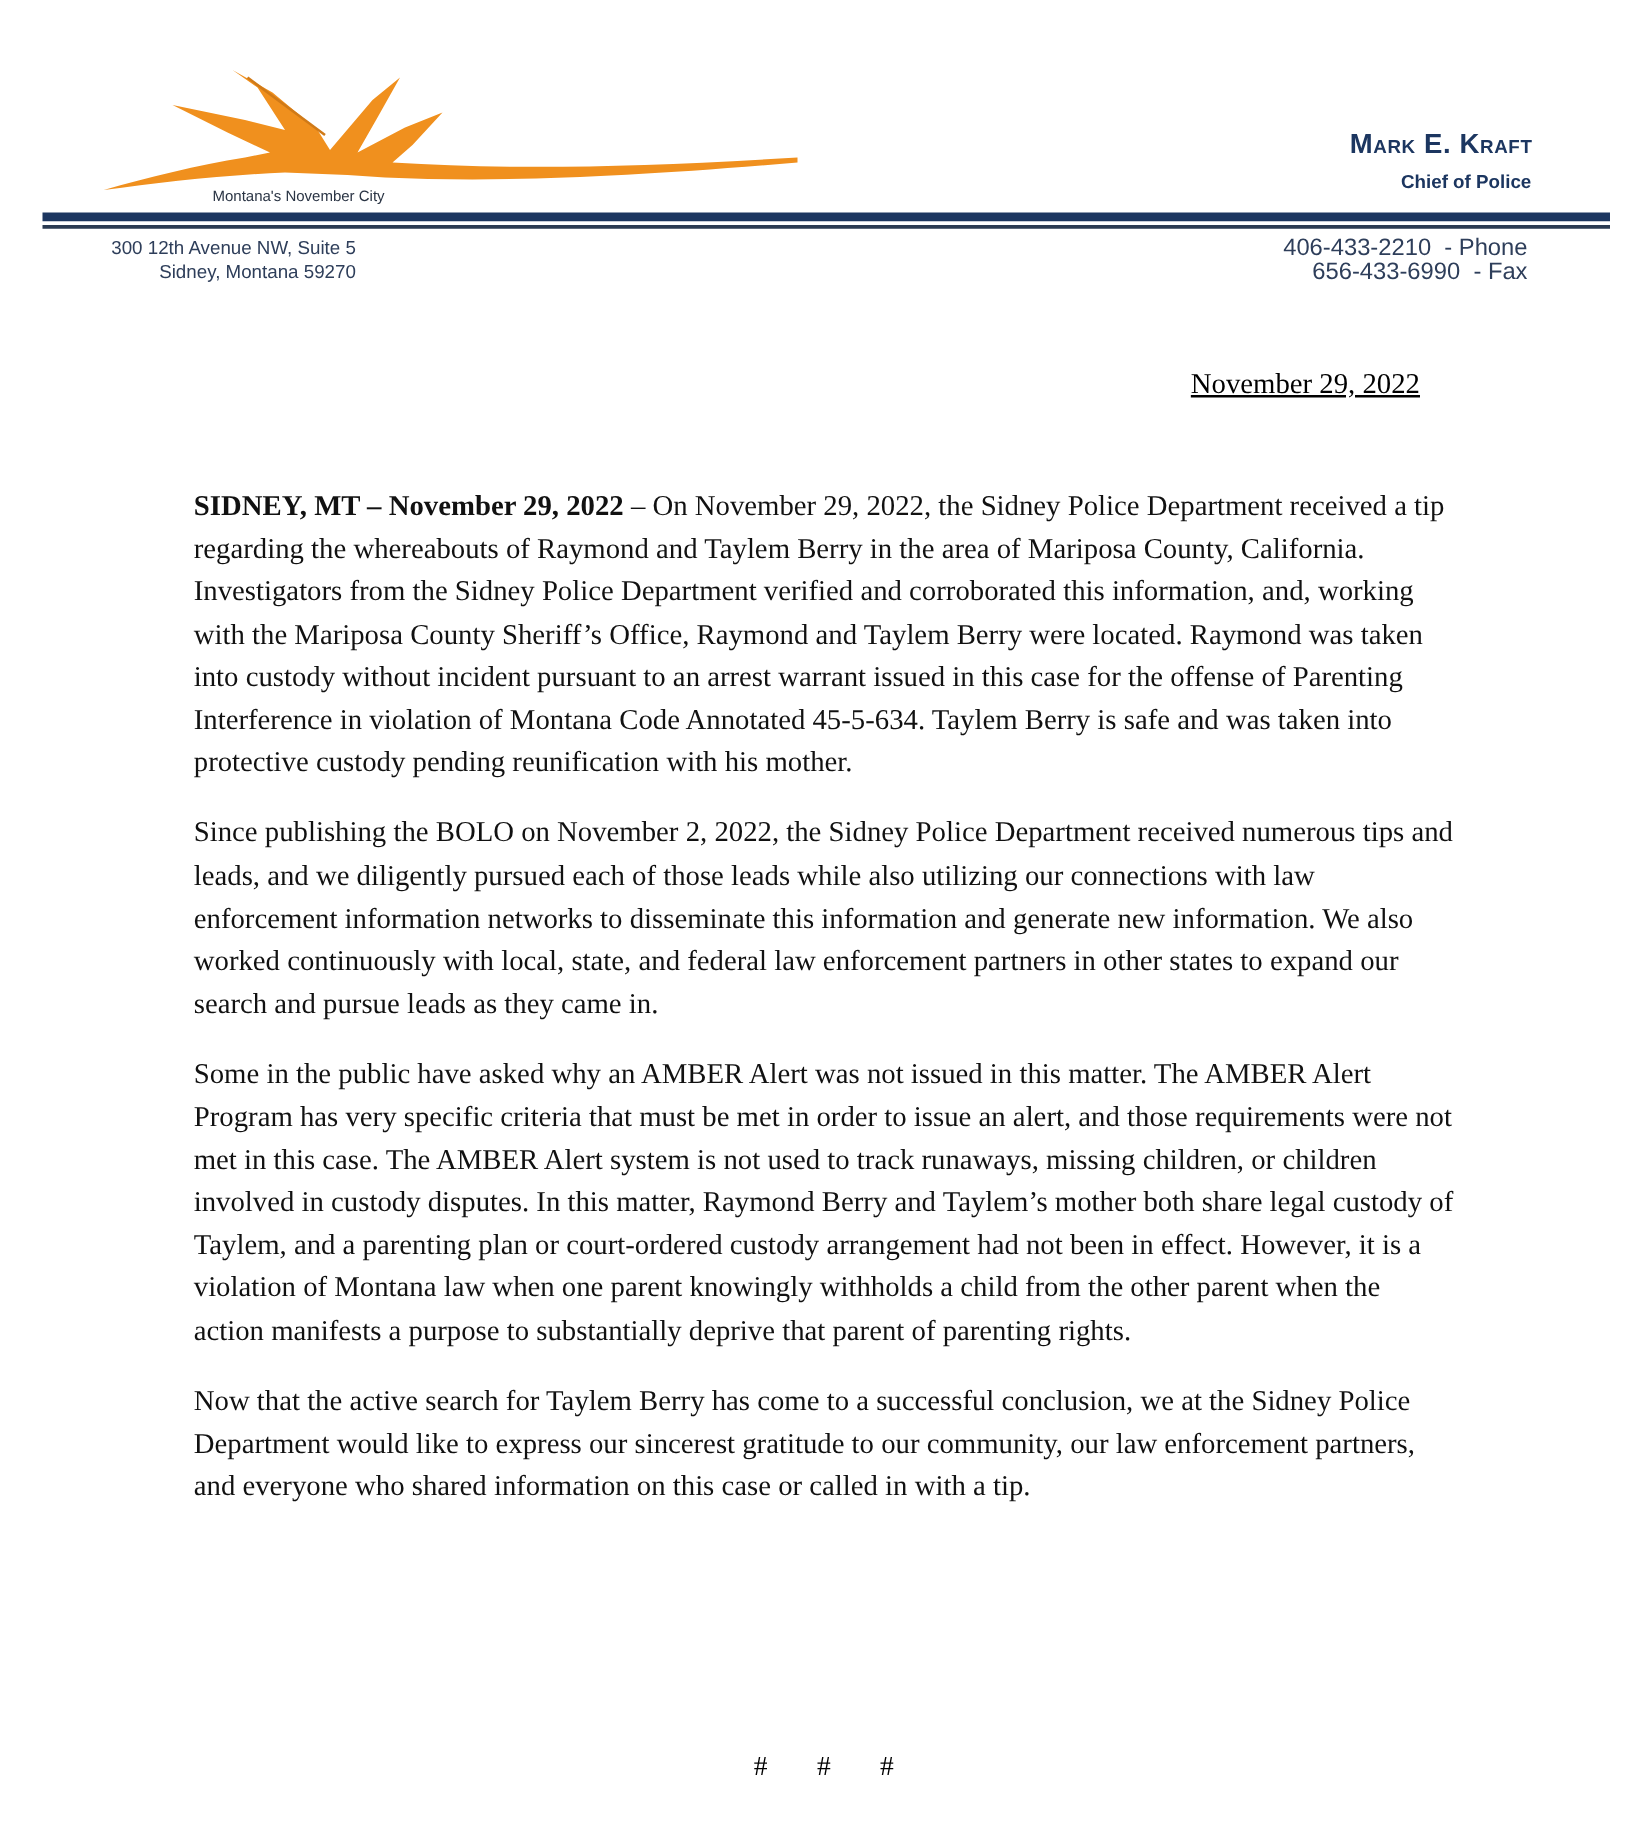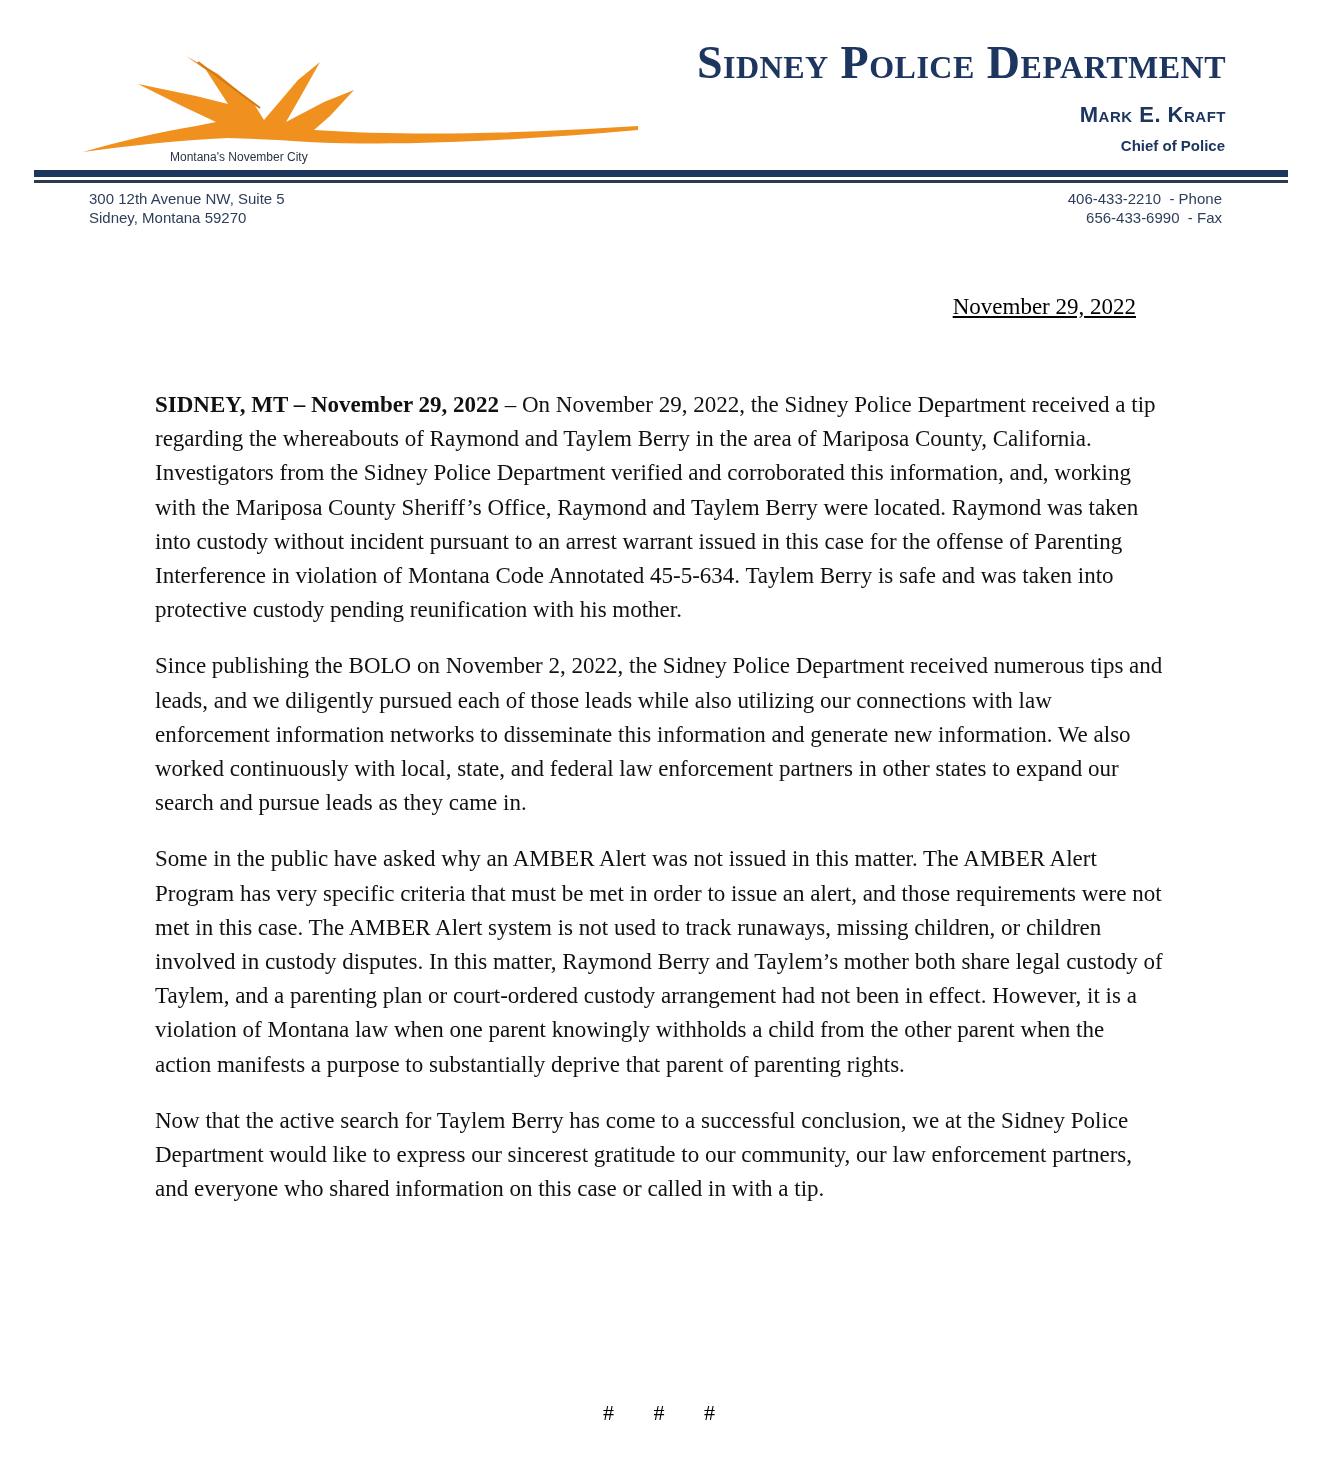--- a/index.html
+++ b/index.html
@@ -15,23 +15,23 @@
                letter-spacing: 0.5px; line-height: 1; white-space: nowrap; }
   .chief-name { position: absolute; right: 92px; top: 104px; font-family: "Liberation Sans", sans-serif;
                 font-weight: bold; font-size: 22px; color: #1c3660; font-variant: small-caps;
                 letter-spacing: 0.5px; line-height: 1; white-space: nowrap; }
   .chief-title { position: absolute; right: 93px; top: 138px; font-family: "Liberation Sans", sans-serif;
                  font-weight: bold; font-size: 15px; color: #1c3660; line-height: 1; }
   .rule-thick { position: absolute; left: 34px; top: 170px; width: 1254px; height: 7px; background: #1c3660; }
   .rule-thin  { position: absolute; left: 34px; top: 180px; width: 1254px; height: 3px; background: #2a3a52; }
 
   .addr { position: absolute; left: 89px; top: 189px; font-family: "Liberation Sans", sans-serif;
-          font-size: 15px; color: #2e3e5a; line-height: 19px; }
+          font-size: 15px; color: #2e3e5a; line-height: 19px; text-align: right; }
   .contact { position: absolute; right: 96px; top: 189px; font-family: "Liberation Sans", sans-serif;
-             font-size: 15px; color: #2e3e5a; line-height: 19px; text-align: right; }
+             font-size: 19px; color: #2e3e5a; line-height: 19px; text-align: right; }
 
   
   .release { position: absolute; left: 155px; top: 294px; font-family: "Liberation Serif", serif;
              font-weight: bold; font-size: 23px; color: #000; }
   .release-date { position: absolute; right: 182px; top: 294px; font-family: "Liberation Serif", serif;
                   font-size: 23px; color: #000; text-decoration: underline; }
 
   
   .body-text { position: absolute; left: 155px; top: 388px; width: 1010px;
                font-family: "Liberation Serif", serif; font-size: 23px; line-height: 34.2px; color: #111; }
@@ -48,21 +48,20 @@
 <div class="page">
 
   <svg class="logo" viewBox="0 0 570 110" xmlns="http://www.w3.org/2000/svg">
 
     <path d="M5,102 C40,92 80,82 118,76 L138,72 L104,56 L60,34 L118,46 L150,54 L128,20 L108,6 L140,24 L176,54 L186,70 L220,30 L242,12 L224,44 L208,72 L246,52 L276,40 L252,66 L236,80 C330,86 430,84 560,76 L560,80 C420,92 320,96 230,92 L200,90 L150,88 C100,90 50,96 5,102 Z" fill="#f0901e"></path>
 
     <path d="M120,12 L182,58" stroke="#d07a18" stroke-width="2" fill="none"></path>
   </svg>
   <div class="tagline">Montana's November City</div>
 
-  <div class="dept-name">Sidney Police Department</div>
   <div class="chief-name">Mark E. Kraft</div>
   <div class="chief-title">Chief of Police</div>
 
   <div class="rule-thick"></div>
   <div class="rule-thin"></div>
 
   <div class="addr">
     <div>300 12th Avenue NW, Suite 5</div>
     <div>Sidney, Montana 59270</div>
   </div>

